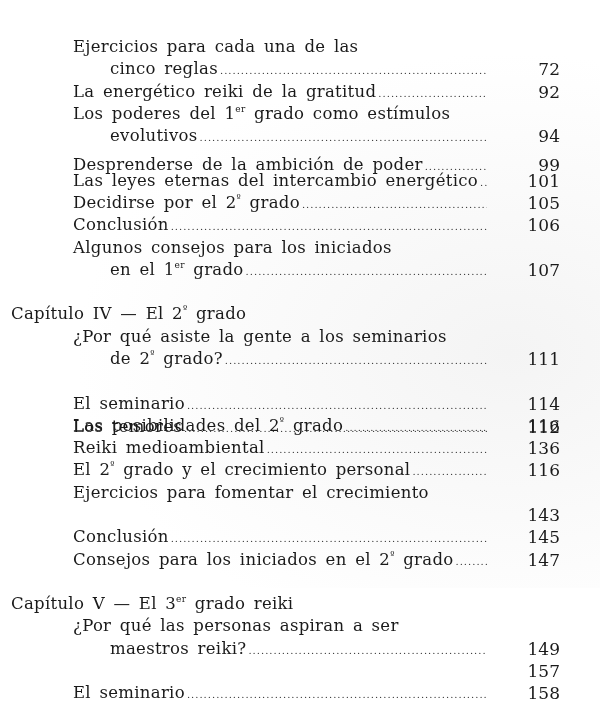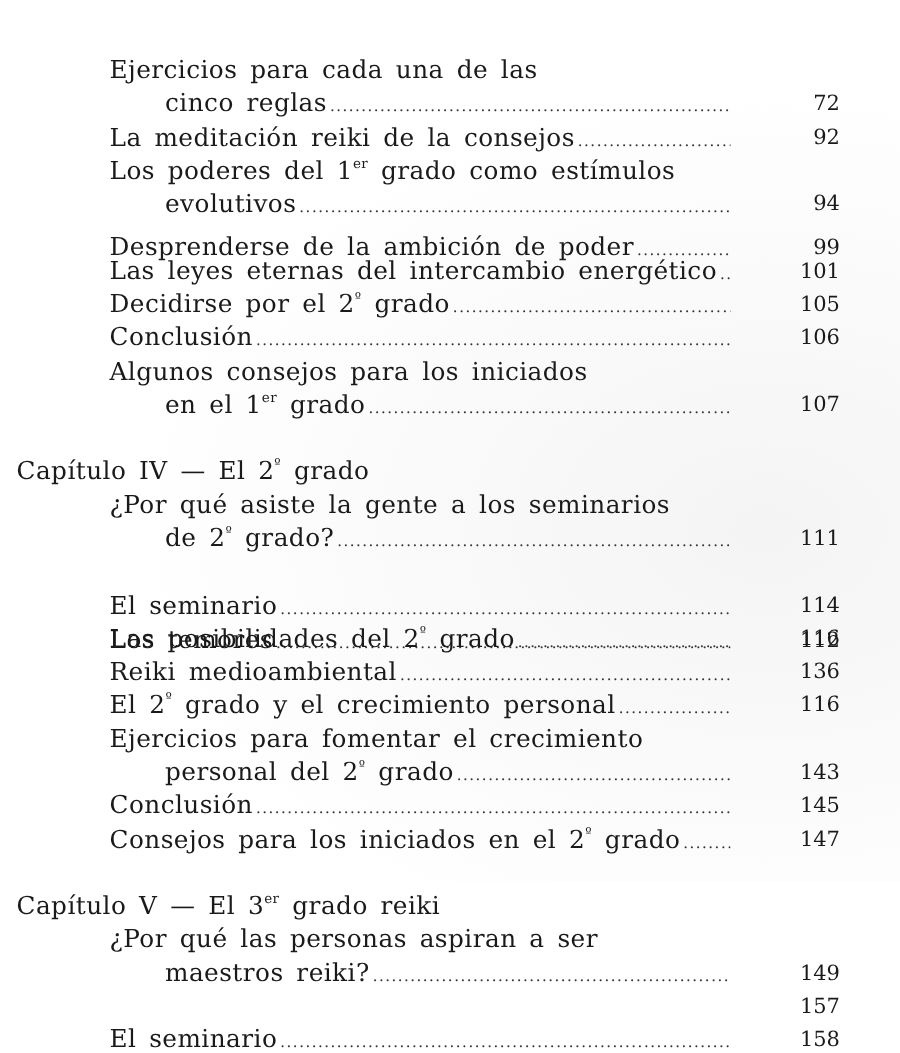--- a/index.html
+++ b/index.html
@@ -8,21 +8,21 @@
       font-family: "DejaVu Serif", serif; color: #1a1a1a; position: relative;
     }
     .page { position: absolute; left: 0; top: 0; width: 600px; height: 588px;
       background: radial-gradient(ellipse at 85% 60%, #f4f4f4 0%, #ffffff 60%); }
     .toc { position: absolute; left: 0; top: 0; width: 600px; }
     .row { position: absolute; left: 0; right: 0; height: 22px; font-size: 16.5px; line-height: 22px; }
     .entry { position: absolute; display: flex; align-items: baseline; right: 110px; }
     .entry .txt { white-space: nowrap; letter-spacing: 0.3px; word-spacing: 3px; }
     .entry .dots { flex: 1; overflow: hidden; white-space: nowrap; margin: 0 3px 0 2px; font-size: 10px; letter-spacing: 1px; color: #333; }
     .entry .dots::before { content: "................................................................................................................................................................................................................"; }
-    .page-num { position: absolute; right: 40px; width: 70px; text-align: right; font-size: 14px; }
+    .page-num { position: absolute; right: 40px; width: 70px; text-align: right; font-size: 17px; }
     .l1 { left: 73px; }
     .l2 { left: 110px; }
     .chapter { position: absolute; left: 11px; font-weight: normal; font-size: 16.5px; letter-spacing: 0.3px; word-spacing: 3px; white-space: nowrap; }
     .plain { position: absolute; white-space: nowrap; letter-spacing: 0.3px; word-spacing: 3px; }
     sup { font-size: 9px; vertical-align: 7px; line-height: 0; }
   </style>
 </head>
 <body>
 
 <div class="page">
@@ -32,21 +32,21 @@
       </div>
       <div class="row" style="top: 58.3px;">
         <div class="entry l2">
           <span class="txt">cinco reglas</span>
           <span class="dots"></span>
         </div>
         <span class="page-num">72</span>
       </div>
       <div class="row" style="top: 80.6px;">
         <div class="entry l1">
-          <span class="txt">La meditación reiki de la consejos</span>
+          <span class="txt">La energético reiki de la gratitud</span>
           <span class="dots"></span>
         </div>
         <span class="page-num">92</span>
       </div>
       <div class="row" style="top: 102.9px; padding-left: 28px;">
         <span class="plain l1">Los poderes del 1<sup>er</sup> grado como estímulos</span>
       </div>
       <div class="row" style="top: 125.2px;">
         <div class="entry l2">
           <span class="txt">evolutivos</span>
@@ -137,24 +137,20 @@
         <div class="entry l1">
           <span class="txt">El 2<sup>º</sup> grado y el crecimiento personal</span>
           <span class="dots"></span>
         </div>
         <span class="page-num">116</span>
       </div>
       <div class="row" style="top: 481.7px;">
         <span class="plain l1">Ejercicios para fomentar el crecimiento</span>
       </div>
       <div class="row" style="top: 504px;">
-        <div class="entry l2">
-          <span class="txt">personal del 2<sup>º</sup> grado</span>
-          <span class="dots"></span>
-        </div>
         <span class="page-num">143</span>
       </div>
       <div class="row" style="top: 526.3px;">
         <div class="entry l1">
           <span class="txt">Conclusión</span>
           <span class="dots"></span>
         </div>
         <span class="page-num">145</span>
       </div>
       <div class="row" style="top: 548.6px;">

